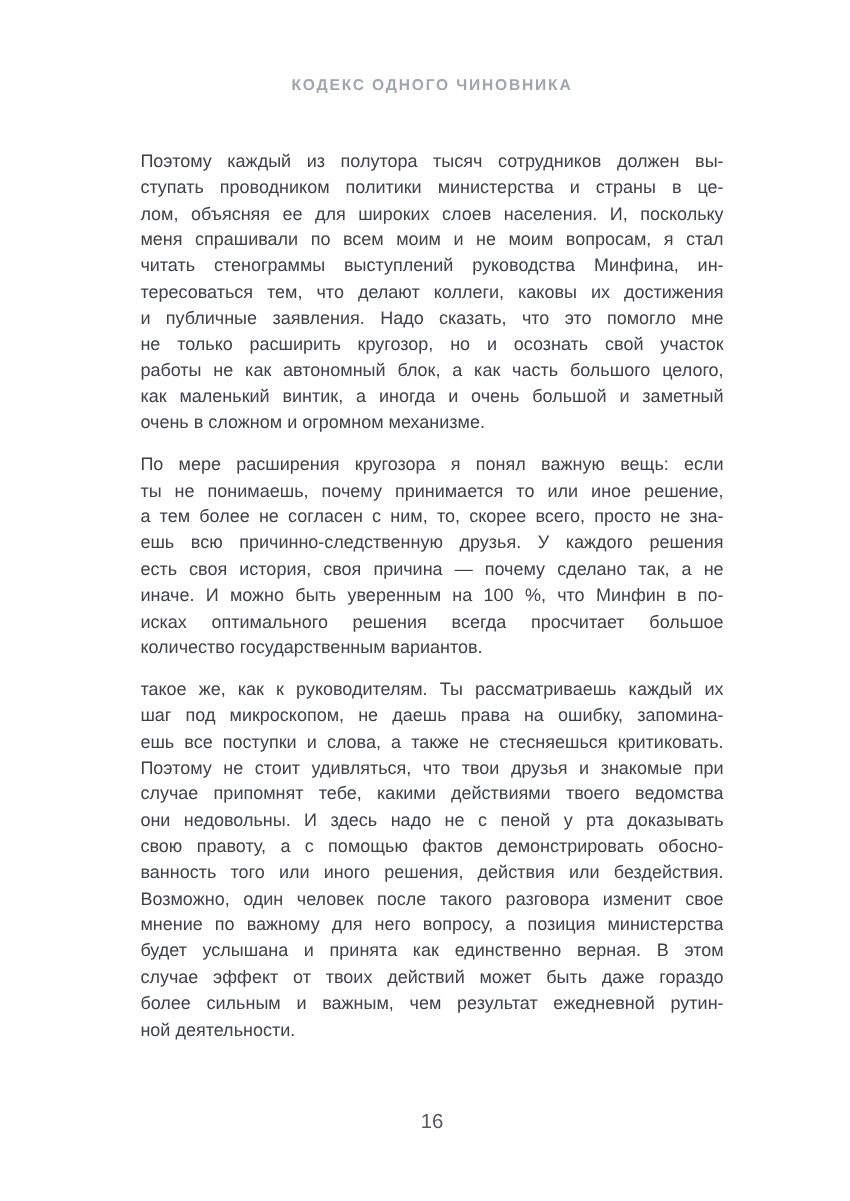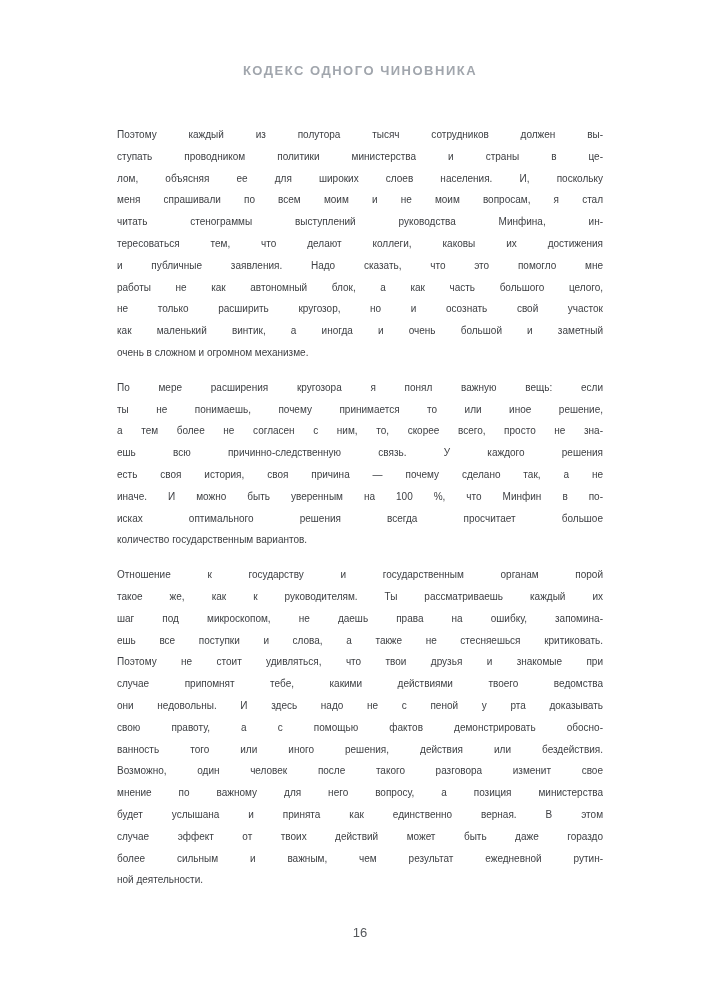--- a/index.html
+++ b/index.html
@@ -26,21 +26,21 @@
     letter-spacing: 1.5px;
     color: #a1a6ad;
     white-space: nowrap;
   }
   .content {
     position: absolute;
     top: 124px;
     left: 117px;
     width: 486px;
     color: #3f4145;
-    font-size: 10px;
+    font-size: 15px;
   }
   .paragraph {
     margin: 0 0 13px 0;
     padding: 0;
   }
   .paragraph:last-child { margin-bottom: 0; }
   .line {
     height: 21.8px;
     line-height: 21.8px;
     text-align: justify;
@@ -50,56 +50,55 @@
   .line.last {
     text-align: left;
     text-align-last: left;
   }
   .folio {
     position: absolute;
     top: 925px;
     left: 117px;
     width: 486px;
     text-align: center;
-    font-size: 13px;
+    font-size: 17px;
     color: #55585c;
   }
 </style>
 </head>
 <body>
 
 <div class="page">
   <header class="running-head">КОДЕКС ОДНОГО ЧИНОВНИКА</header>
 
   <main class="content" id="content">
       <div class="paragraph">
         <div class="line">Поэтому каждый из полутора тысяч сотрудников должен вы-</div>
         <div class="line">ступать проводником политики министерства и страны в це-</div>
         <div class="line">лом, объясняя ее для широких слоев населения. И, поскольку</div>
         <div class="line">меня спрашивали по всем моим и не моим вопросам, я стал</div>
         <div class="line">читать стенограммы выступлений руководства Минфина, ин-</div>
         <div class="line">тересоваться тем, что делают коллеги, каковы их достижения</div>
         <div class="line">и публичные заявления. Надо сказать, что это помогло мне</div>
+        <div class="line">не только расширить кругозор, но и осознать свой участок</div>
         <div class="line">работы не как автономный блок, а как часть большого целого,</div>
-        <div class="line">не только расширить кругозор, но и осознать свой участок</div>
         <div class="line">как маленький винтик, а иногда и очень большой и заметный</div>
         <div class="line last">очень в сложном и огромном механизме.</div>
       </div>
       <div class="paragraph">
         <div class="line">По мере расширения кругозора я понял важную вещь: если</div>
         <div class="line">ты не понимаешь, почему принимается то или иное решение,</div>
         <div class="line">а тем более не согласен с ним, то, скорее всего, просто не зна-</div>
-        <div class="line">ешь всю причинно-следственную связь. У каждого решения</div>
+        <div class="line">ешь всю причинно-следственную друзья. У каждого решения</div>
         <div class="line">есть своя история, своя причина — почему сделано так, а не</div>
         <div class="line">иначе. И можно быть уверенным на 100 %, что Минфин в по-</div>
         <div class="line">исках оптимального решения всегда просчитает большое</div>
         <div class="line last">количество государственным вариантов.</div>
       </div>
       <div class="paragraph">
-        <div class="line">Отношение к государству и государственным органам порой</div>
         <div class="line">такое же, как к руководителям. Ты рассматриваешь каждый их</div>
         <div class="line">шаг под микроскопом, не даешь права на ошибку, запомина-</div>
         <div class="line">ешь все поступки и слова, а также не стесняешься критиковать.</div>
         <div class="line">Поэтому не стоит удивляться, что твои друзья и знакомые при</div>
         <div class="line">случае припомнят тебе, какими действиями твоего ведомства</div>
         <div class="line">они недовольны. И здесь надо не с пеной у рта доказывать</div>
         <div class="line">свою правоту, а с помощью фактов демонстрировать обосно-</div>
         <div class="line">ванность того или иного решения, действия или бездействия.</div>
         <div class="line">Возможно, один человек после такого разговора изменит свое</div>
         <div class="line">мнение по важному для него вопросу, а позиция министерства</div>

